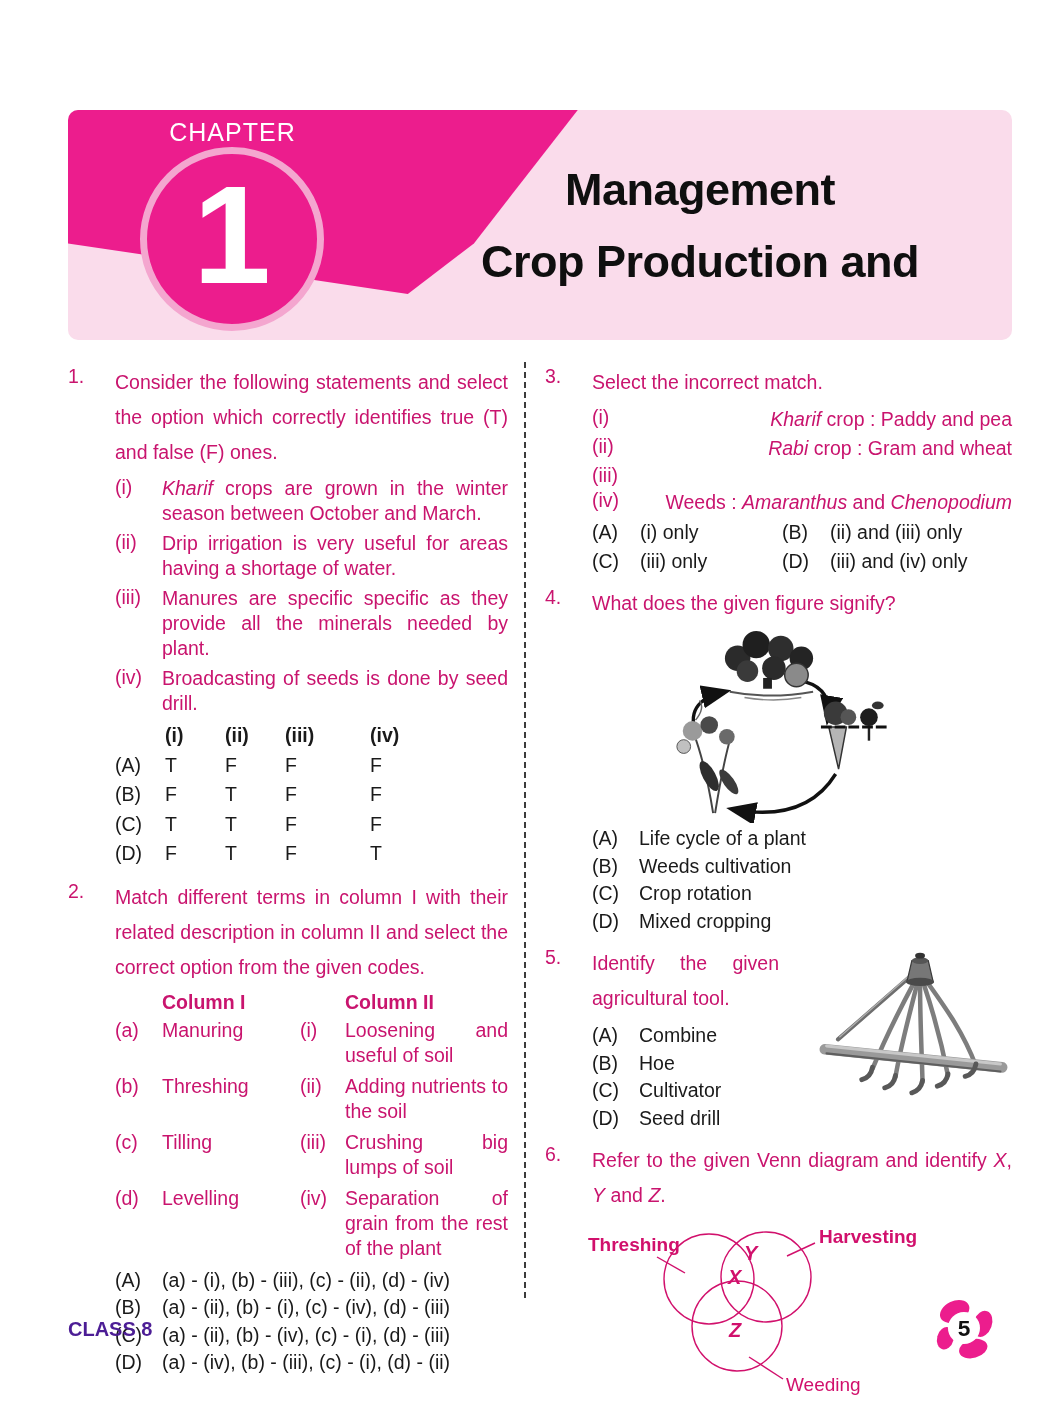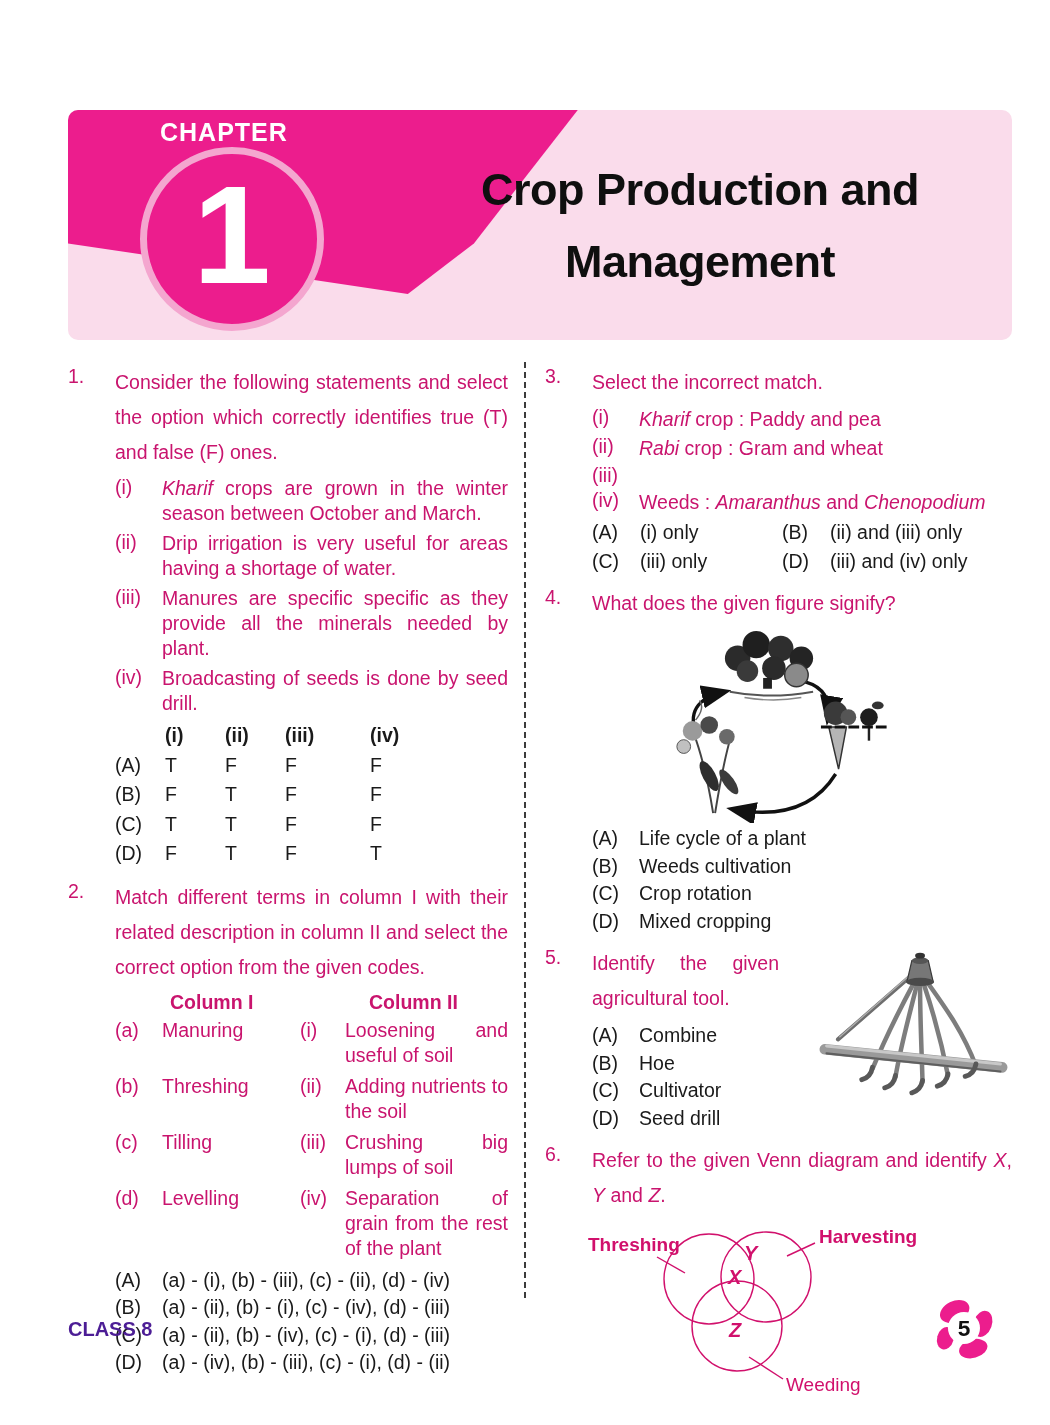--- a/index.html
+++ b/index.html
@@ -11,22 +11,22 @@
   }
   html,body{margin:0;padding:0;background:#fff;}
   .page{position:relative;width:1050px;height:1425px;background:#fff;overflow:hidden;
         font-family:"Liberation Sans", sans-serif;}
 
   
   .banner{position:absolute;left:68px;top:110px;width:944px;height:230px;
           background:var(--banner_bg);border-radius:10px;overflow:hidden;}
   .ribbon{position:absolute;inset:0;background:var(--magenta);
           clip-path:polygon(0 0,54% 0,43% 58%,36% 80%,0 58%);}
-  .chapter-label{position:absolute;left:92px;top:8px;width:145px;
-                 color:#fff;font-size:25px;letter-spacing:1px;font-weight:bold;}
+  .chapter-label{position:absolute;left:92px;top:8px;width:145px;text-align:center;
+                 color:#fff;font-size:25px;letter-spacing:1px;}
   .chapter-circle{position:absolute;left:72px;top:37px;width:184px;height:184px;border-radius:50%;
                   background:var(--magenta);border:7px solid var(--ring_pink);box-sizing:border-box;
                   display:flex;align-items:center;justify-content:center;}
   .chapter-circle span{color:#fff;font-size:140px;font-weight:700;line-height:1;margin-top:-8px;}
   .btitle{position:absolute;left:330px;right:10px;top:44px;text-align:center;
           font-size:45px;font-weight:700;color:#0f0f0f;line-height:72px;letter-spacing:-0.5px;}
 
   
   .divider{position:absolute;left:524px;top:362px;height:936px;border-left:2px dashed #3c3c3c;}
   .col{position:absolute;top:365px;color:var(--text_pink);font-size:19.5px;}
@@ -37,27 +37,27 @@
   .qrow{display:flex;}
   .qnum{width:47px;flex:0 0 47px;}
   .qbody{flex:1;min-width:0;}
   .qintro{margin:0 0 6px;text-align:justify;line-height:35px;}
   .it{font-style:italic;}
 
   .srow{display:flex;margin-bottom:5px;}
   .slabel{flex:0 0 47px;}
   .stext{flex:1;text-align:justify;line-height:25px;}
   .tight .srow{margin-bottom:2px;}
-  .tight .stext{line-height:27px;text-align:left;}
+  .tight .stext{line-height:27px;text-align:right;}
 
   .tf{display:grid;grid-template-columns:50px 60px 60px 85px 60px;color:var(--text_black);
       line-height:29.5px;margin-top:2px;}
   .tf .h{font-weight:700;}
 
-  .match-head{display:grid;grid-template-columns:47px 138px 45px 1fr;font-weight:700;margin:4px 0 4px;gap:8px;}
+  .match-head{display:grid;grid-template-columns:47px 138px 45px 1fr;font-weight:700;margin:4px 0 4px;}
   .mrow{display:grid;grid-template-columns:47px 138px 45px 1fr;margin-bottom:6px;line-height:25px;}
   .mdesc{text-align:justify;}
 
   .opts{margin-top:5px;}
   .opt{display:flex;line-height:27.5px;color:var(--text_black);}
   .opt .ol{flex:0 0 47px;}
   .optgrid{display:grid;grid-template-columns:48px 142px 48px 1fr;color:var(--text_black);
            line-height:28.5px;margin-top:2px;}
 
   .fig4{display:block;margin:6px 0 2px 42px;}
@@ -77,22 +77,22 @@
 
 <div class="page">
 
   <header class="banner">
     <div class="ribbon"></div>
     <div class="chapter-label">CHAPTER</div>
     <div class="chapter-circle">
       <span>1</span>
     </div>
     <div class="btitle">
+      <div>Management</div>
       <div>Crop Production and</div>
-      <div>Management</div>
     </div>
   </header>
 
   <div class="divider"></div>
 
   <div class="col col-left">
 
     <section class="q">
       <div class="qrow">
         <span class="qnum">1.</span>

